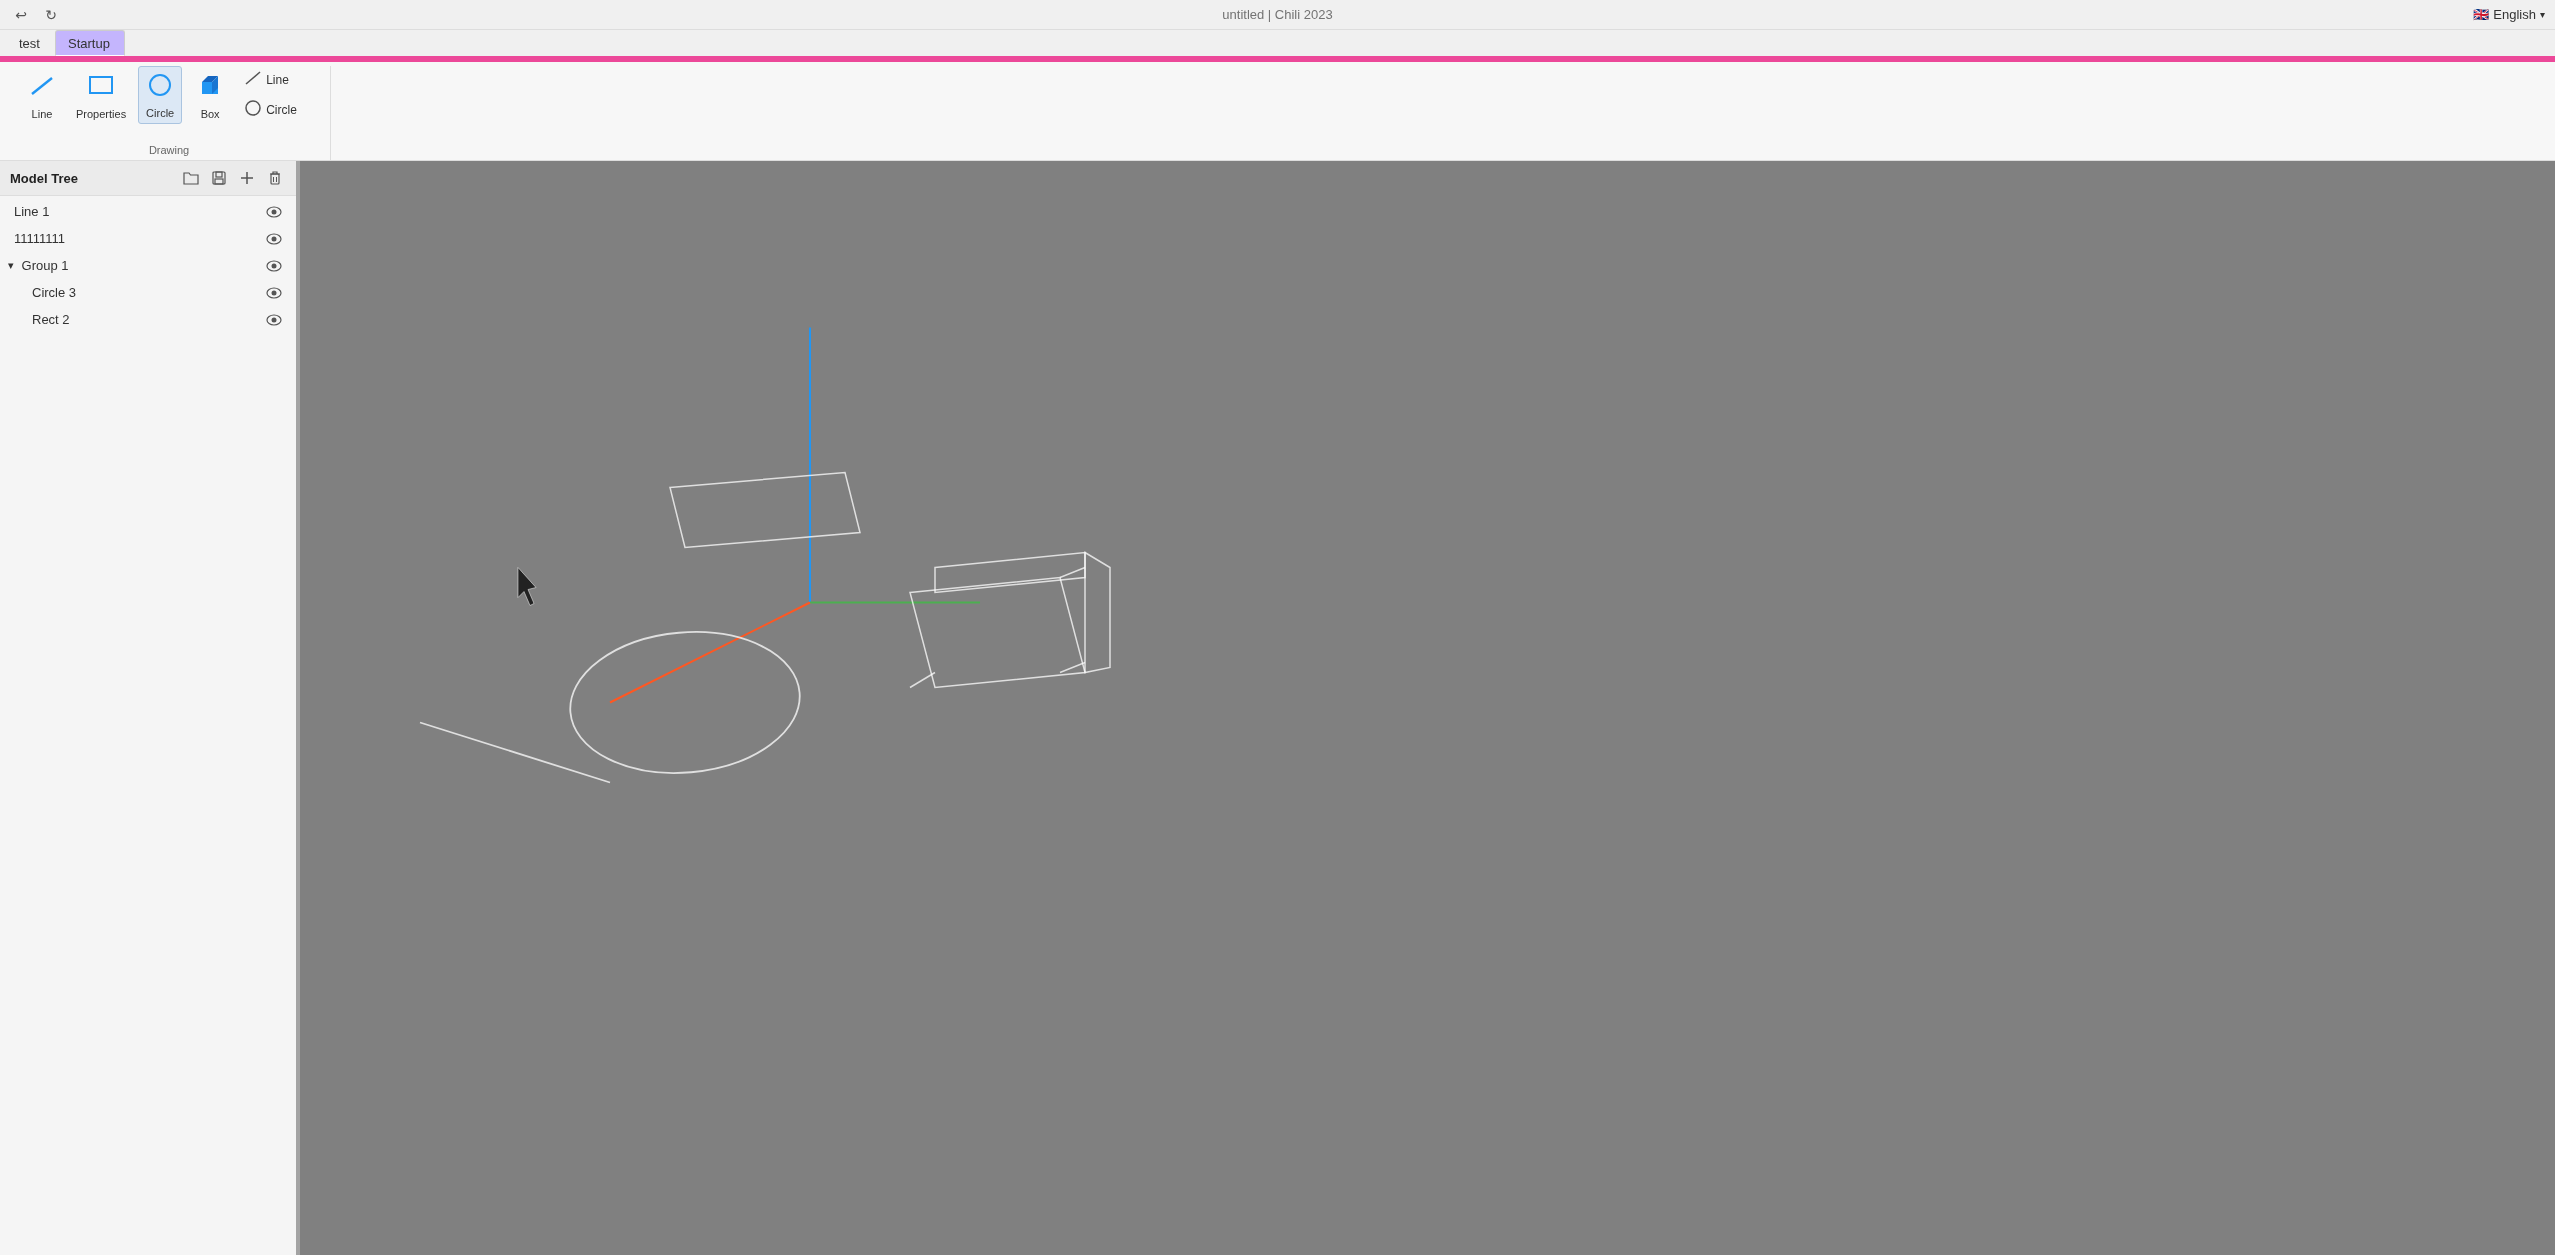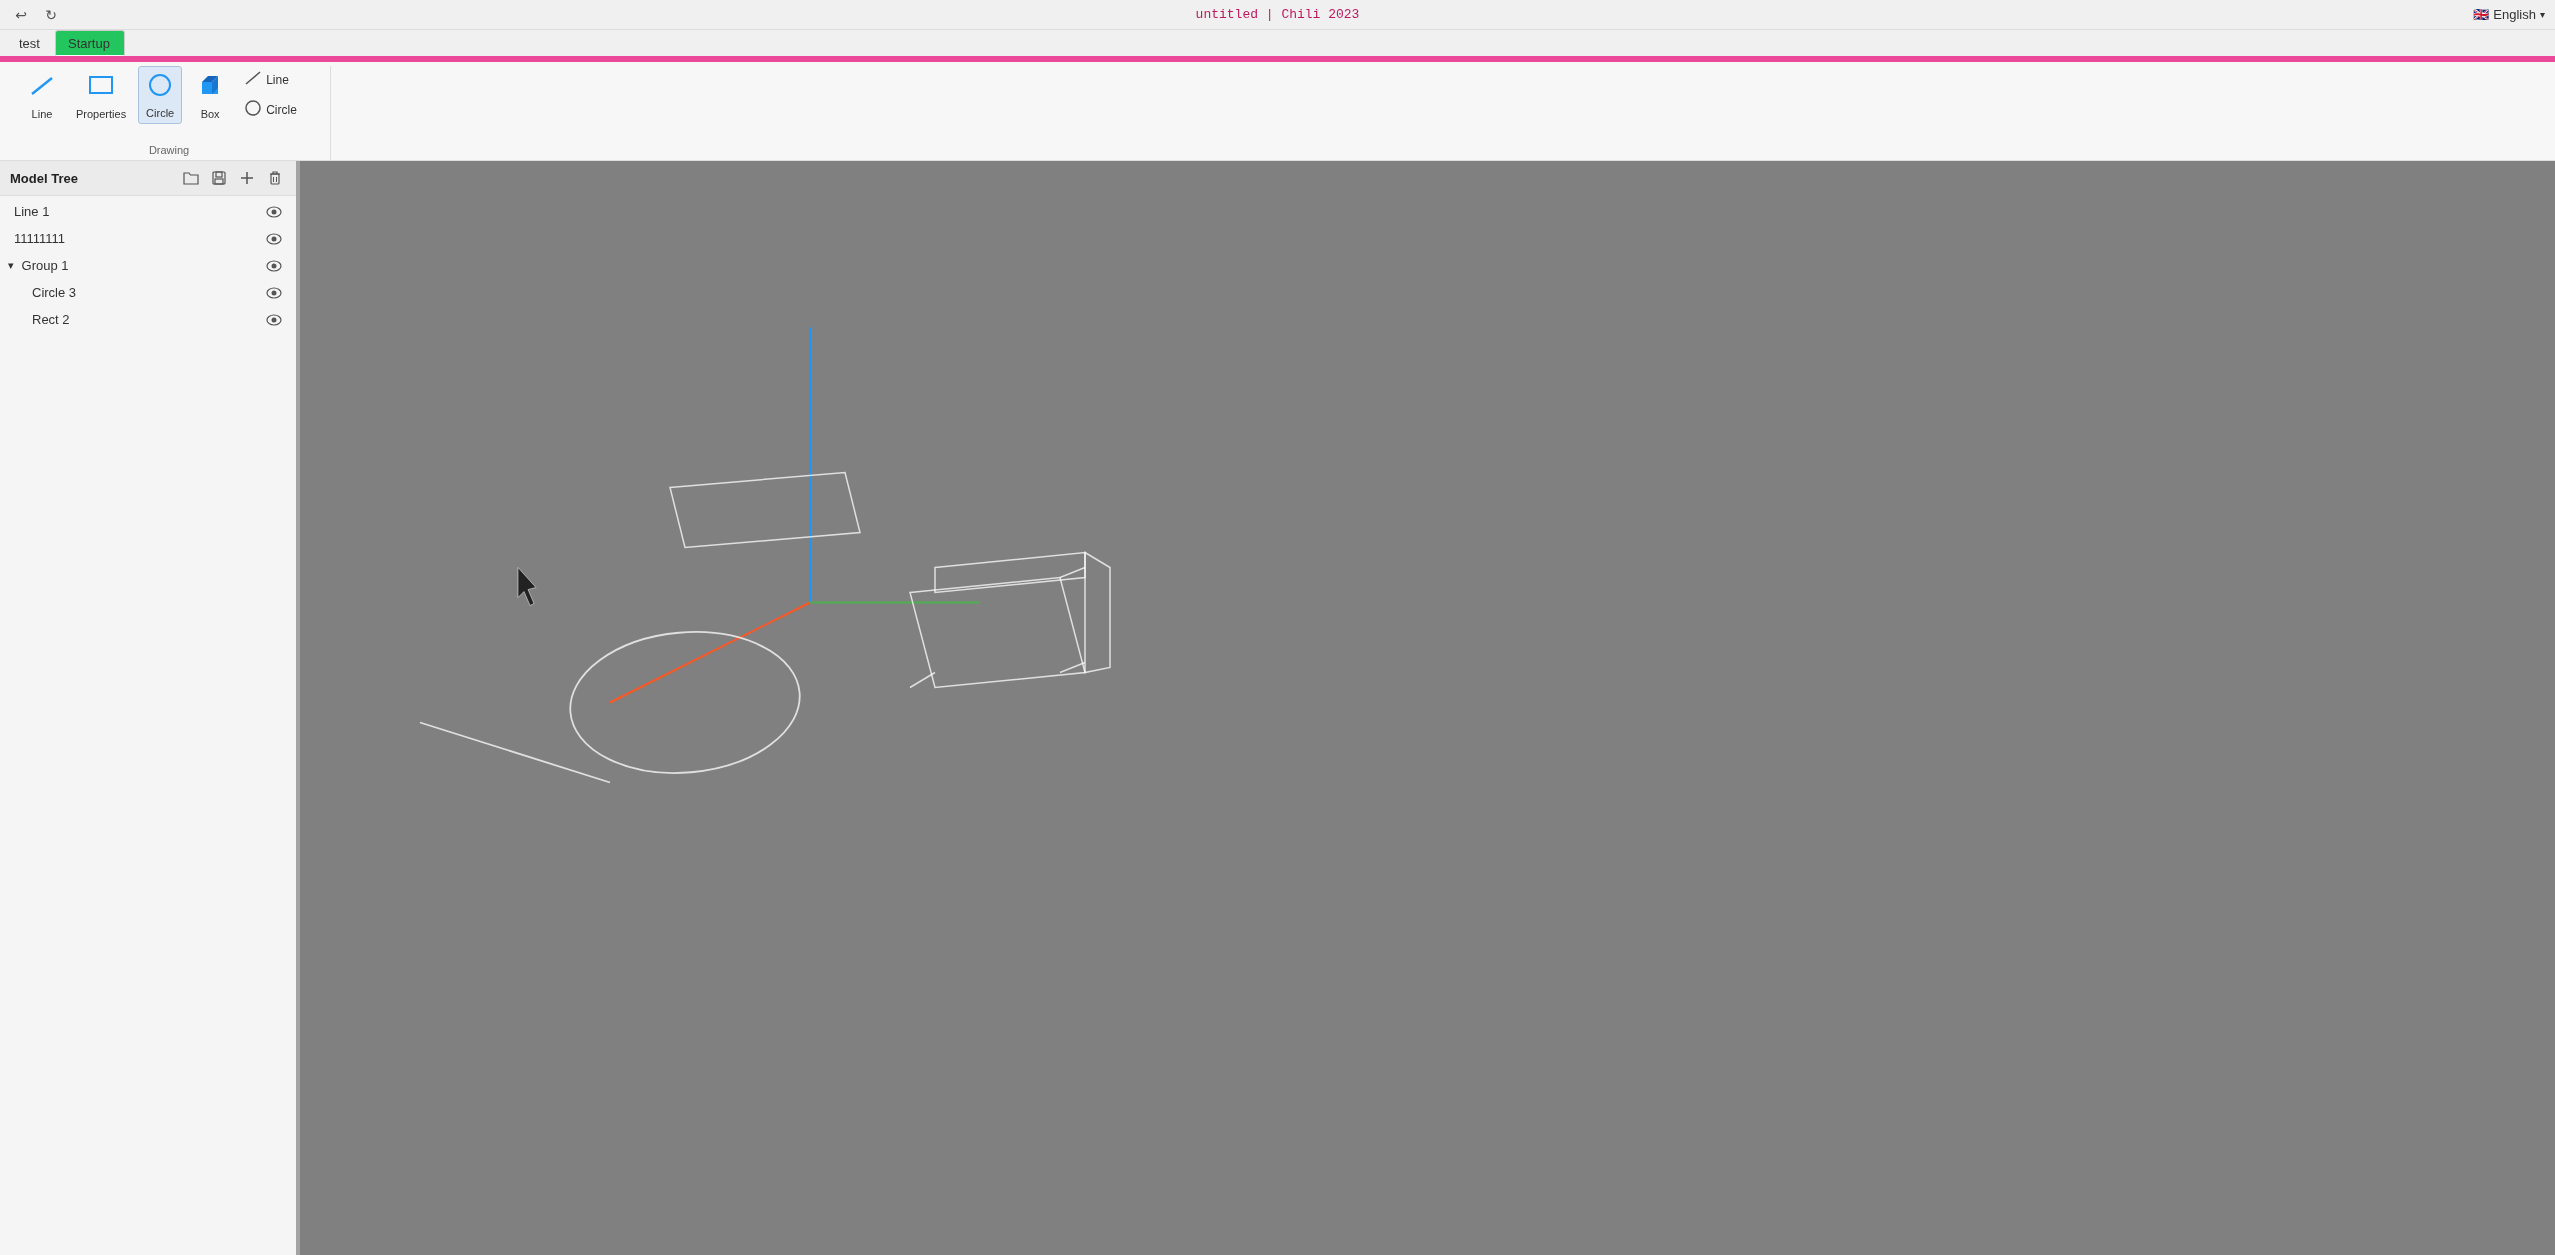--- a/index.html
+++ b/index.html
@@ -15,22 +15,21 @@
       justify-content: space-between;
       padding: 0 10px;
       border-bottom: 1px solid #ddd;
       position: relative;
     }
     #title-center {
       position: absolute;
       left: 50%;
       transform: translateX(-50%);
       font-size: 13px;
-      color: #be185d;
-      font-family: Liberation Mono, monospace;
+      color: #737373;
     }
     #title-left {
       display: flex;
       align-items: center;
       gap: 8px;
     }
     .title-btn {
       width: 22px; height: 22px;
       background: none;
       border: none;
@@ -63,21 +62,21 @@
       font-size: 13px;
       cursor: pointer;
       border: 1px solid transparent;
       border-radius: 3px 3px 0 0;
       color: #333;
       background: transparent;
       height: 26px;
       display: flex; align-items: center;
     }
     .tab.active {
-      background: #22c55e;
+      background: #c4b5fd;
       border-color: #ccc;
       border-bottom-color: #fff;
       padding-left: 12px;
     }
 
     
     #ribbon {
       width: 100%;
       background: #f7f7f7;
       border-bottom: 1px solid #ddd;

